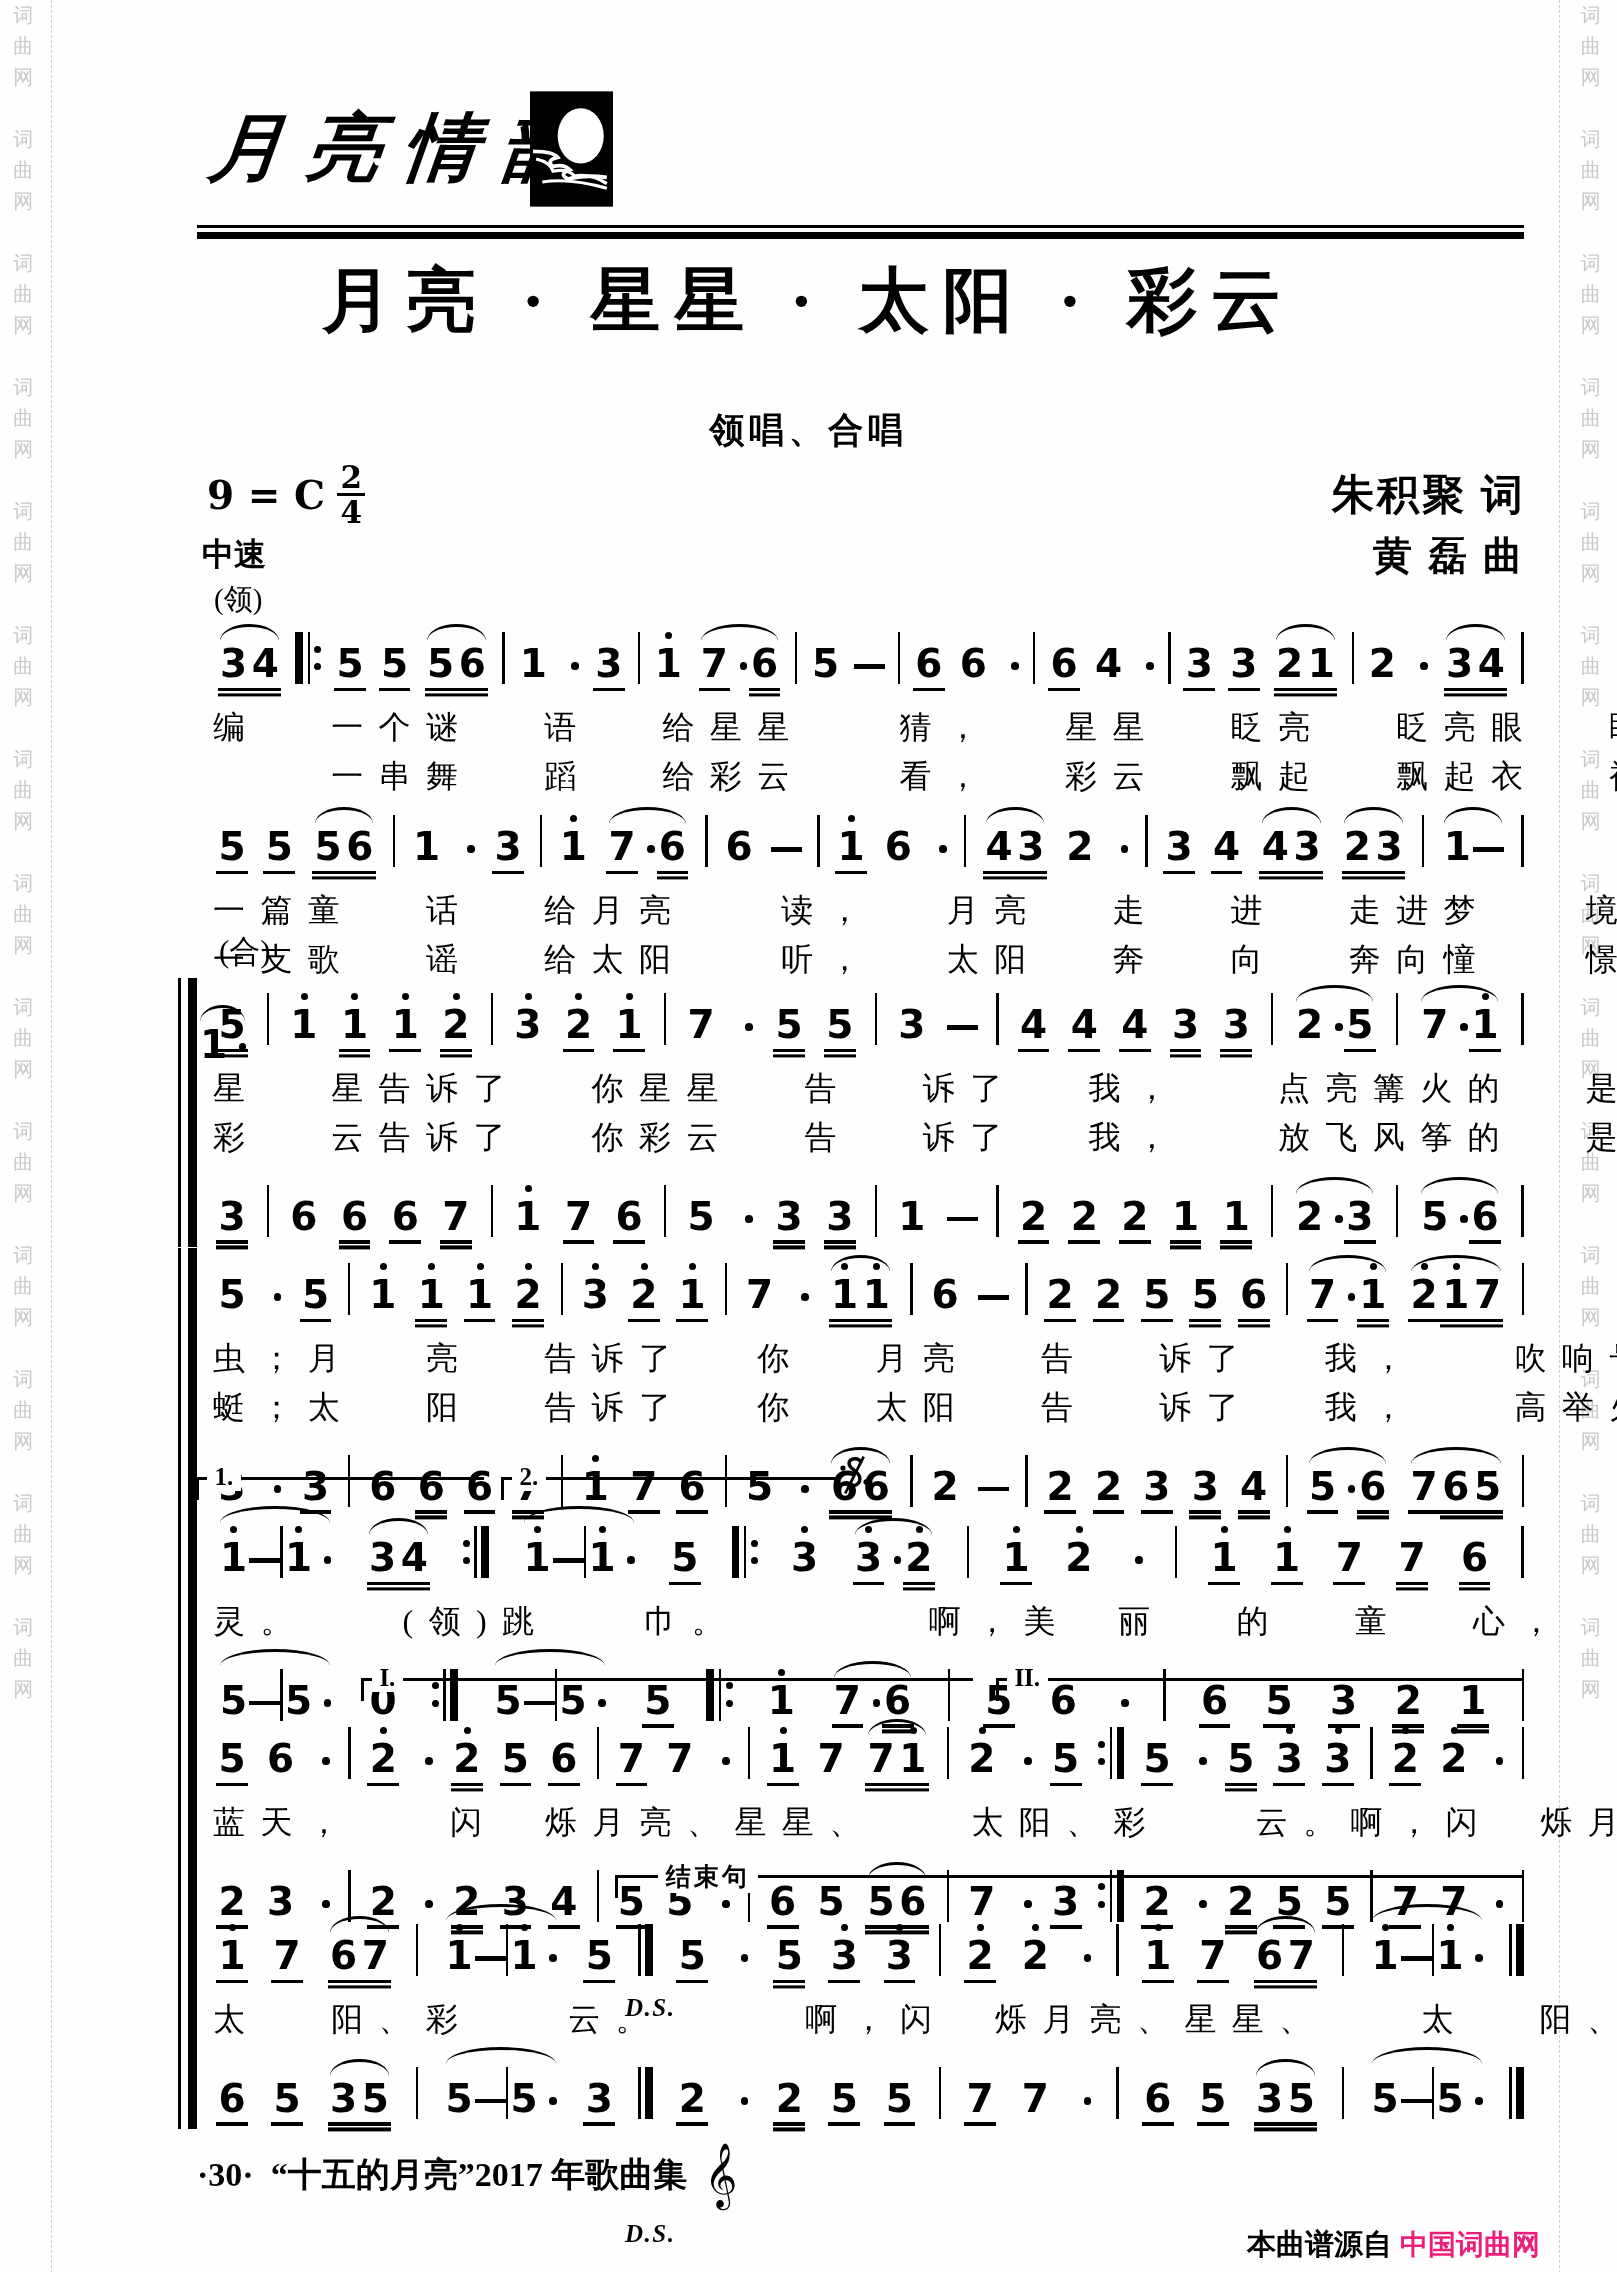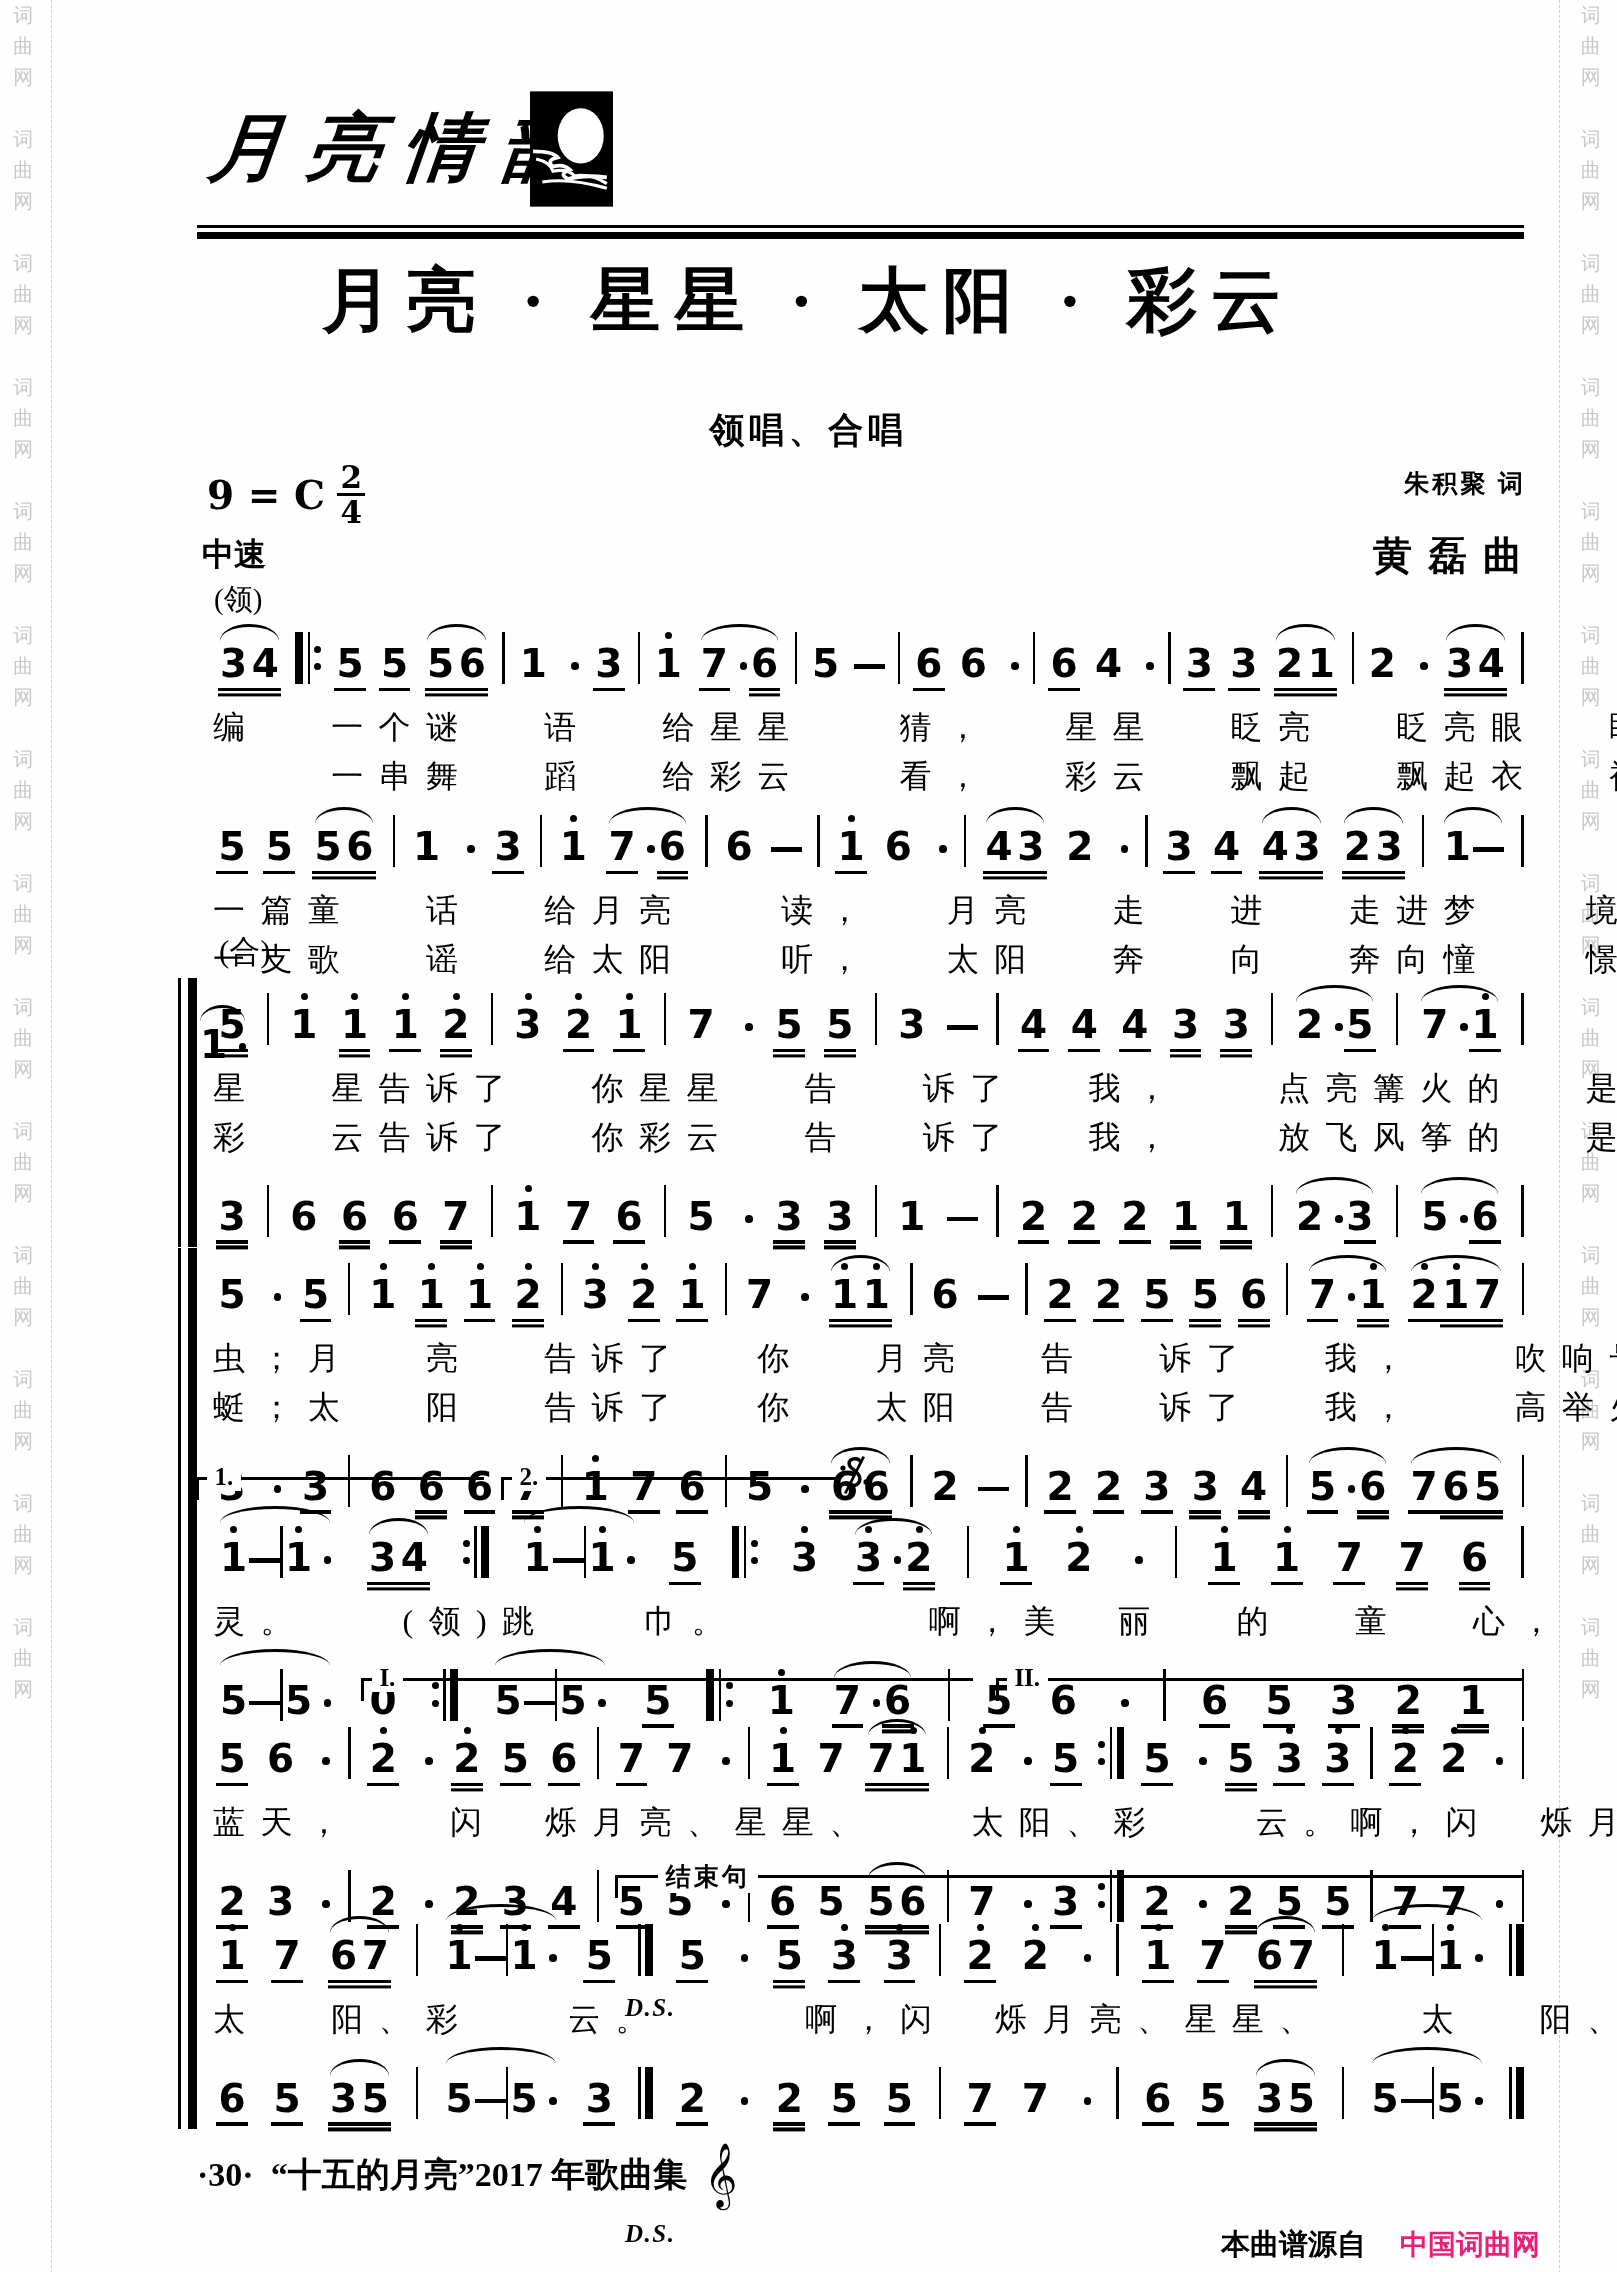--- a/index.html
+++ b/index.html
@@ -29,21 +29,21 @@
   .subtitle{position:absolute;top:407px;left:0;width:100%;text-align:center;font-size:35px;
             letter-spacing:4.6px;font-weight:bold;}
 
   
   .keysig{position:absolute;top:461px;left:207px;font-size:39px;font-weight:bold;
           display:flex;align-items:center;gap:12.3px;font-family:"DejaVu Serif",serif;}
   .frac{display:inline-flex;flex-direction:column;align-items:center;font-size:31px;line-height:32px;}
   .frac .num{border-bottom:3.1px solid #000;padding:0 3.1px;}
   .tempo{position:absolute;top:533px;left:202px;font-size:32px;font-weight:bold;}
   .lead-mark{position:absolute;top:580px;left:214px;font-size:29px;}
-  .lyricist{position:absolute;top:467px;right:91px;font-size:25px;font-weight:bold;letter-spacing:3.1px;}
+  .lyricist{position:absolute;top:467px;right:91px;font-size:42px;font-weight:bold;letter-spacing:3.1px;}
   .composer{position:absolute;top:529px;right:92px;font-size:39px;font-weight:bold;letter-spacing:3.1px;}
 
   
   .system{position:absolute;left:193px;width:1334px;}
   .sys-body{position:relative;}
   .system.two .sys-body{margin-left:0;}
   .system.two .sys-body::before{content:"";position:absolute;left:-4.6px;top:7.7px;bottom:7.7px;width:8.5px;background:#000;}
   .system.two .sys-body::after{content:"";position:absolute;left:-15.4px;top:7.7px;bottom:7.7px;width:3.1px;background:#000;}
   .system .inner{padding-left:20px;}
   .sys3-pre{position:absolute;left:0;top:26px;width:71px;}
@@ -90,21 +90,21 @@
   .ds{position:absolute;font-size:25px;font-weight:bold;font-style:italic;
       font-family:"Liberation Serif",serif;letter-spacing:1.5px;}
   .sys7 .ds-upper{top:93px;left:432px;}
   .sys7 .ds-lower{top:319px;left:432px;}
 
   
   .footer{position:absolute;top:2152px;left:197px;font-size:34px;font-weight:bold;
           display:flex;align-items:center;gap:17px;}
   .footer .clef{font-size:56px;font-weight:normal;line-height:34px;}
   .credit{position:absolute;top:2225px;right:77px;font-size:29px;font-weight:bold;
-          font-family:"Liberation Sans",sans-serif;display:flex;gap:34px;align-items:center;}
+          font-family:"Liberation Sans",sans-serif;display:flex;gap:8px;align-items:center;}
   .credit .site{font-size:28px;}
 </style>
 </head>
 <body>
 
 <div class="page">
 
   <div class="wm-col wm-left">词
 曲
 网

